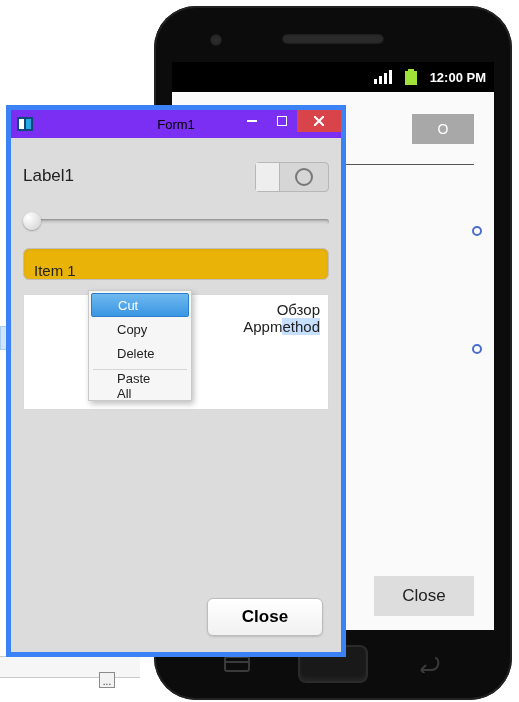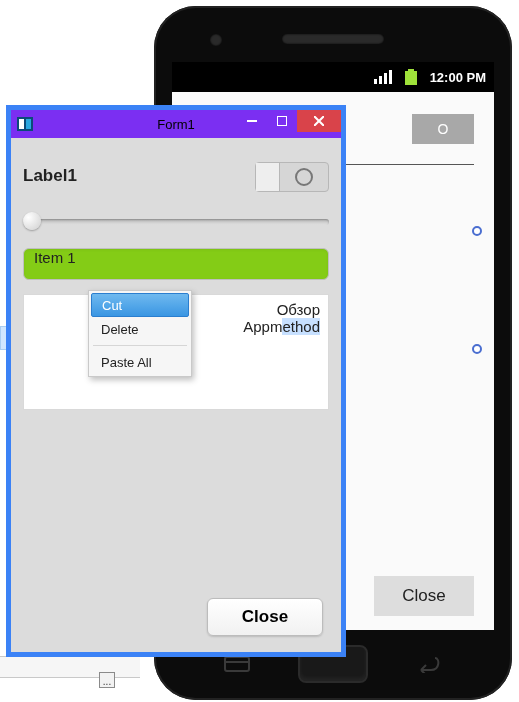--- a/index.html
+++ b/index.html
@@ -44,48 +44,48 @@
   .titlebar-icon { margin-left:6px; width:16px; height:14px; display:flex; }
   .titlebar-title { position:absolute; left:0; right:0; text-align:center; color:#000; font-size:13px; pointer-events:none; }
   .titlebar-btns { position:absolute; right:0; top:0; height:22px; display:flex; }
   .tbtn { width:30px; height:22px; color:#fff; display:flex; align-items:center; justify-content:center; font-size:13px; }
   .tbtn.min { background:#7b2ff2; }
   .tbtn.max { background:#7b2ff2; }
   .tbtn.close { background:#d9434a; width:44px; }
   .tbtn svg { display:block; }
 
   .form-body { position:relative; width:100%; height:calc(100% - 28px); }
-  .label1 { position:absolute; left:12px; top:28px; font-size:17px; color:#222;font-weight:bold; }
+  .label1 { position:absolute; left:12px; top:28px; font-size:17px; color:#222; }
   .switch { position:absolute; right:12px; top:24px; width:74px; height:30px; background:#d6d6d6; border:1px solid #b7b7b7; border-radius:4px; display:flex; }
   .switch .knob { width:24px; height:100%; background:#eee; border-right:1px solid #b7b7b7; }
   .switch .ind { flex:1; display:flex; align-items:center; justify-content:center; }
   .switch .ind::before { content:""; width:14px; height:14px; border:2px solid #777; border-radius:50%; }
 
   .slider { position:absolute; left:12px; right:12px; top:74px; height:18px; }
   .slider-track { position:absolute; left:0; right:0; top:7px; height:6px; border-radius:3px;
     background: linear-gradient(180deg, #b7b7b7, #e2e2e2); box-shadow: inset 0 1px 2px rgba(0,0,0,.25); }
   .slider-thumb { position:absolute; left:0; top:0; width:18px; height:18px; border-radius:50%;
     background: radial-gradient(circle at 30% 30%, #fff, #cfcfcf); box-shadow: 0 1px 2px rgba(0,0,0,.3); }
 
-  .combo { position:absolute; left:12px; right:12px; top:110px; height:32px; background:#84cc16;
-    border:1px solid #bfbfbf; border-radius:6px; display:flex; align-items:flex-start; padding:0 10px; font-size:15px; color:#222;
+  .combo { position:absolute; left:12px; right:12px; top:110px; height:32px; background:#eab308;
+    border:1px solid #bfbfbf; border-radius:6px; display:flex; align-items:flex-end; padding:0 10px; font-size:15px; color:#222;
     box-shadow: inset 0 1px 3px rgba(0,0,0,.06); }
 
   .memo { position:absolute; left:12px; right:12px; top:156px; height:116px; background:#fff; border:1px solid #d9d9d9; padding:6px 8px; font-size:15px; color:#222;text-align:right; }
   .memo .sel { background:#c7e0ff; }
 
   .form-close-btn { position:absolute; right:18px; bottom:16px; width:116px; height:38px;
     background: linear-gradient(180deg,#fff,#f1f1f1); border:1px solid #bcbcbc; border-radius:6px;
     display:flex; align-items:center; justify-content:center; font-size:17px; font-weight:600; color:#000;
     box-shadow: 0 1px 2px rgba(0,0,0,.15); }
 
   
   .ctxmenu { position:absolute; left:88px; top:290px; width:104px; background:#f6f6f6; border:1px solid #c9c9c9;
     box-shadow: 2px 3px 6px rgba(0,0,0,.25); padding:2px; font-size:13px; }
-  .ctxitem { height:24px; display:flex; align-items:center; padding:0 10px; color:#222; }
+  .ctxitem { height:24px; display:flex; align-items:center; padding:0 26px; color:#222; }
   .ctxitem.sel { background: linear-gradient(180deg,#6fb9ef,#3a96e3); color:#fff; border:1px solid #2a7ecf; border-radius:2px; }
   .ctxsep { height:1px; background:#d6d6d6; margin:4px 2px; }
 </style>
 </head>
 <body>
 
 <div class="phone">
   <div class="phone-top">
     <div class="camera"></div>
     <div class="speaker"></div>
@@ -188,16 +188,17 @@
       <div>Обзор</div>
       <div>&nbsp;&nbsp;<span>Appm</span><span class="sel">ethod</span></div>
     </div>
 
     <div class="form-close-btn">Close</div>
   </div>
 </div>
 
 <div class="ctxmenu">
   <div class="ctxitem sel">Cut</div>
+  <div class="ctxitem">Copy</div>
   <div class="ctxitem">Delete</div>
   <div class="ctxsep"></div>
   <div class="ctxitem">Paste All</div>
 </div>
 
 </body></html>

